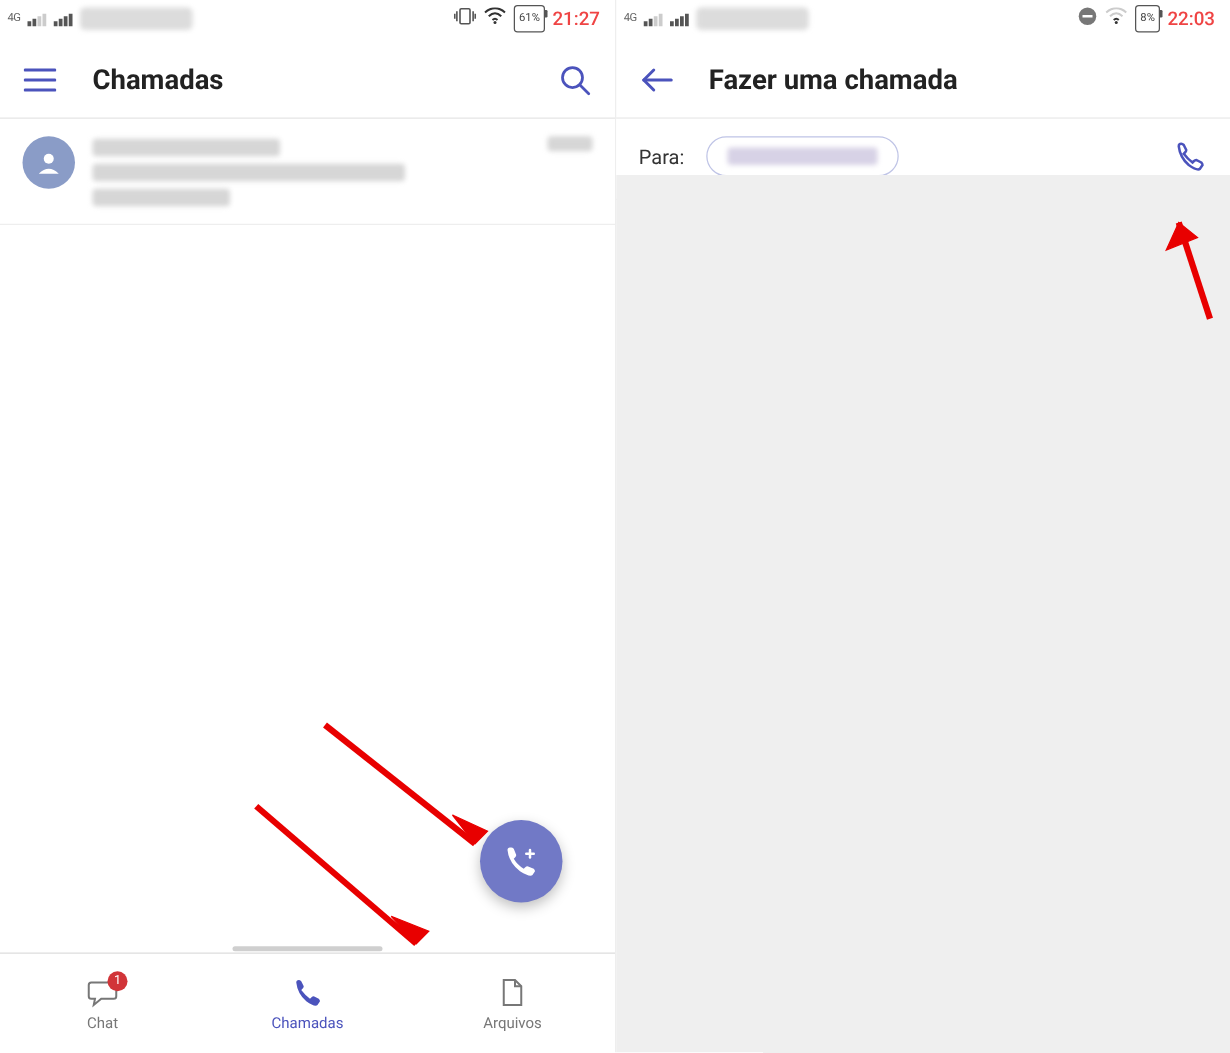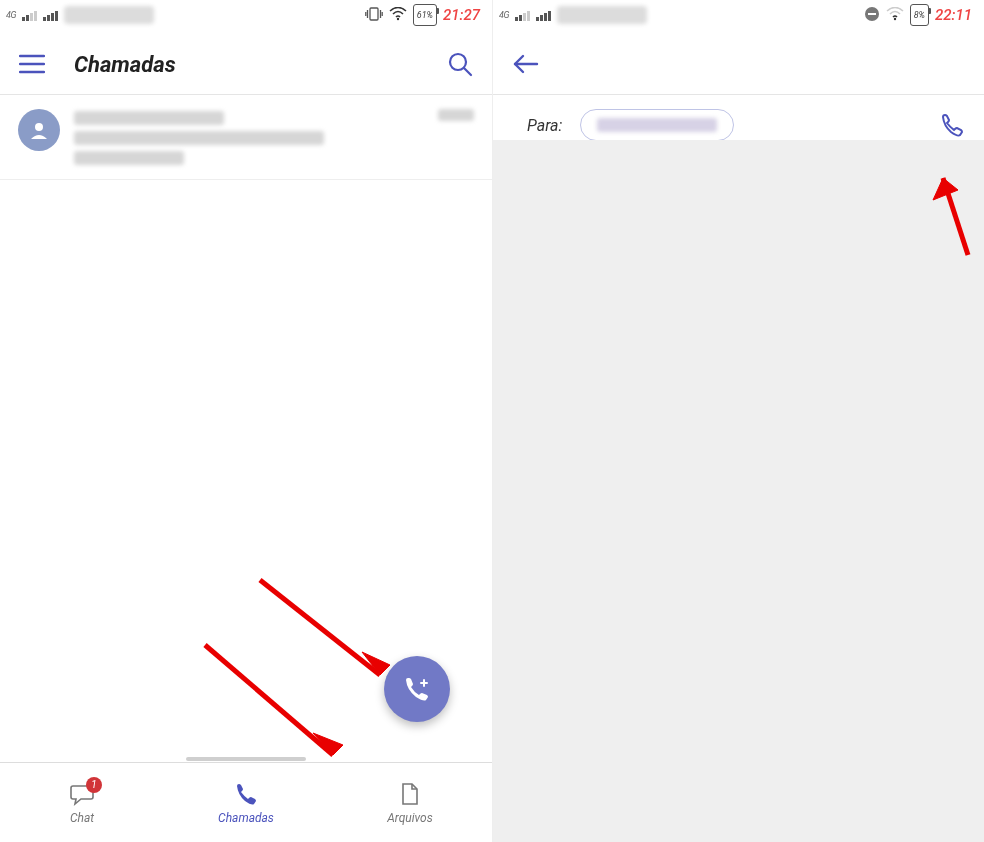--- a/index.html
+++ b/index.html
@@ -8,21 +8,20 @@
     height: 842px;
     background: #fff;
     font-family: -apple-system, Segoe UI, Roboto, Arial, sans-serif;
     display: flex;
   }
   .phone {
     width: 492px;
     height: 842px;
     position: relative;
     background: #fff;
-    font-style: italic;
   }
   .phone + .phone { border-left: 1px solid #eee; }
 
   
   .status-bar {
     height: 30px;
     display: flex;
     justify-content: space-between;
     align-items: center;
     padding: 0 12px 0 6px;
@@ -140,21 +139,21 @@
     background:#efefef;
     position:absolute; left:0; right:0; bottom:0;
     top:140px;
   }
   .para-row{
     display:flex; align-items:center; gap:18px;
     padding: 14px 18px 18px 18px;
     background:#fff;
     border-bottom:1px solid #e5e5e5;
   }
-  .para-label{font-size:16px; color:#333;margin-left:16px;}
+  .para-label{font-size:16px; color:#333;}
   .contact-chip{
     border:1px solid #bfc4e6; border-radius:18px;
     padding: 4px 16px; height:32px;
     display:flex; align-items:center;
   }
   .chip-blur{
     width:120px; height:14px; background:#d7d2e6; border-radius:3px;
     filter:blur(2px);
   }
   .call-action{
@@ -319,31 +318,32 @@
       </span>
       <span>
         <svg width="18" height="14" viewBox="0 0 18 14">
             <path d="M1 4 Q9 -3 17 4" fill="none" stroke="#ccc" stroke-width="1.6"></path>
             <path d="M4 7 Q9 2 14 7" fill="none" stroke="#ccc" stroke-width="1.6"></path>
             <path d="M7 10 Q9 8 11 10" fill="none" stroke="#333" stroke-width="1.6"></path>
             <circle cx="9" cy="12" r="1.2" fill="#333"></circle>
           </svg>
       </span>
       <span class="battery-box">8%</span>
-      <span class="clock">22:11</span>
+      <span class="clock">22:03</span>
     </div>
   </div>
 
   <div class="app-header">
     <span class="icon-btn">
       <svg width="28" height="22" viewBox="0 0 28 22">
           <line x1="4" y1="11" x2="26" y2="11" class="purple-stroke" stroke-width="2.4" stroke-linecap="round"></line>
           <polyline points="12,3 4,11 12,19" fill="none" class="purple-stroke" stroke-width="2.4" stroke-linecap="round" stroke-linejoin="round"></polyline>
         </svg>
     </span>
+    <span class="title">Fazer uma chamada</span>
   </div>
 
   <div class="para-row">
     <span class="para-label">Para:</span>
     <span class="contact-chip">
       <span class="chip-blur"></span>
     </span>
     <span class="icon-btn call-action">
       <svg width="28" height="28" viewBox="0 0 28 28">
           <path d="M7 4 Q5 4 5 6 Q6 15 13 21 Q20 26 22 24 L24 21 Q24 20 23 19 L19 17 Q18 17 17 18 L16 19 Q12 16 9 12 L10 11 Q11 10 11 9 L9 5 Q8 4 7 4 Z" fill="none" class="purple-stroke" stroke-width="2"></path>

